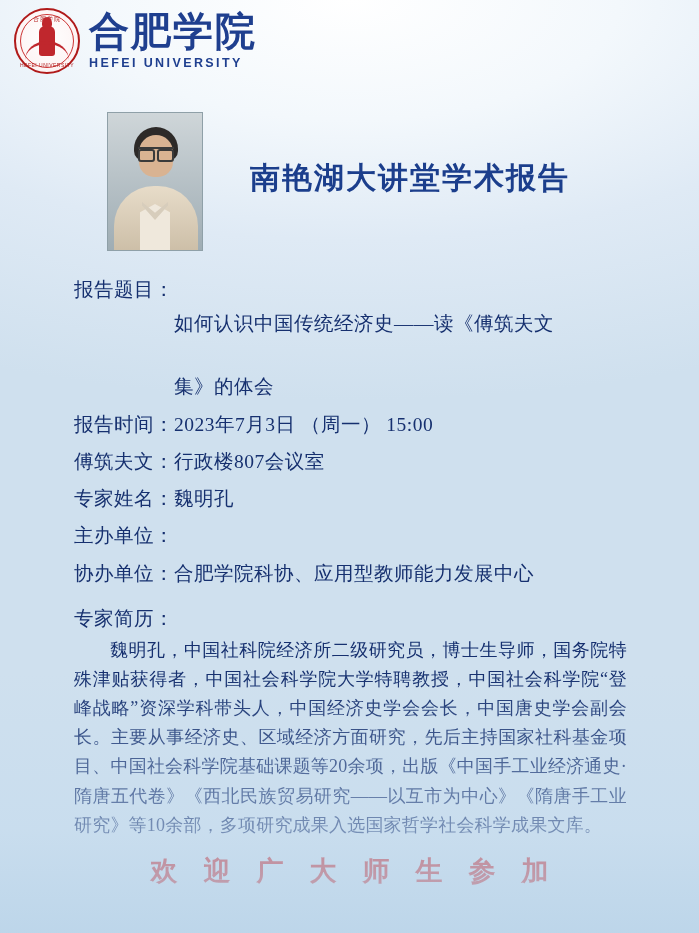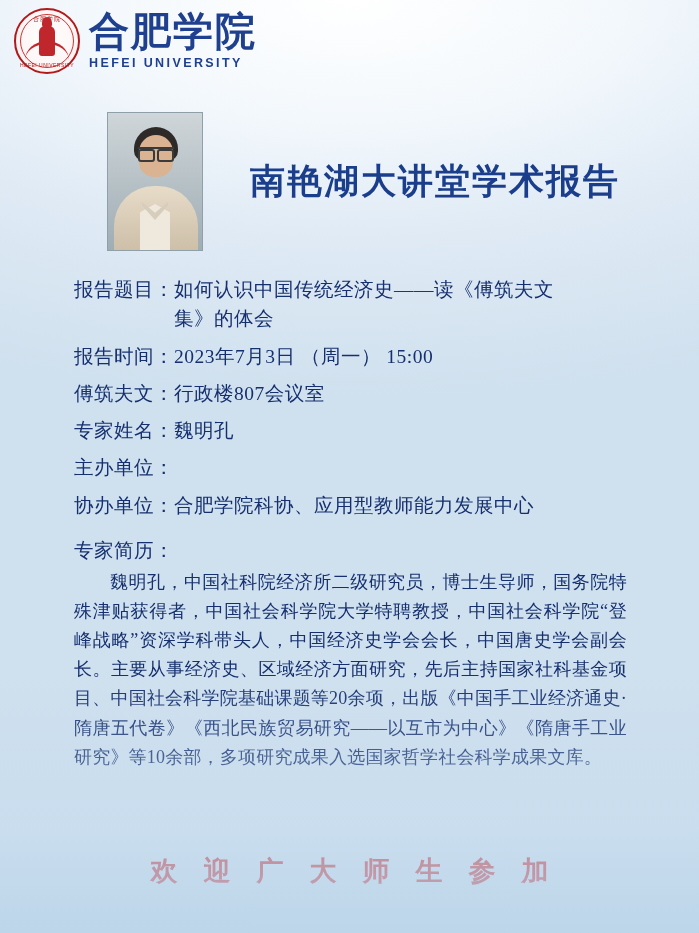--- a/index.html
+++ b/index.html
@@ -198,21 +198,21 @@
     bottom: 30px;
     width: 26px; height: 18px;
     background: #d7cdbc;
     clip-path: polygon(0 0, 50% 60%, 100% 0, 100% 20%, 50% 100%, 0 20%);
   }
 
   .main-title {
     position: absolute;
     left: 250px;
     top: 46px;
-    font-size: 35px;
+    font-size: 30px;
     font-weight: bold;
     color: #1b3e8c;
     letter-spacing: 2px;
     font-family: Liberation Serif, serif;
     white-space: nowrap;
   }
 
   
   .info {
     position: absolute;
@@ -233,20 +233,21 @@
     flex: 0 0 auto;
     white-space: nowrap;
     letter-spacing: 0.5px;
   }
   .info-value {
     flex: 1 1 auto;
     letter-spacing: 0.5px;
   }
   .info-value .indent2 {
     display: block;
+    margin-top: 34px;
   }
   .bio-head {
     margin-top: 17px;
     margin-bottom: 4px;
     letter-spacing: 0.5px;
   }
   .bio-body {
     font-size: 18px;
     line-height: 1.62;
     text-align: justify;

